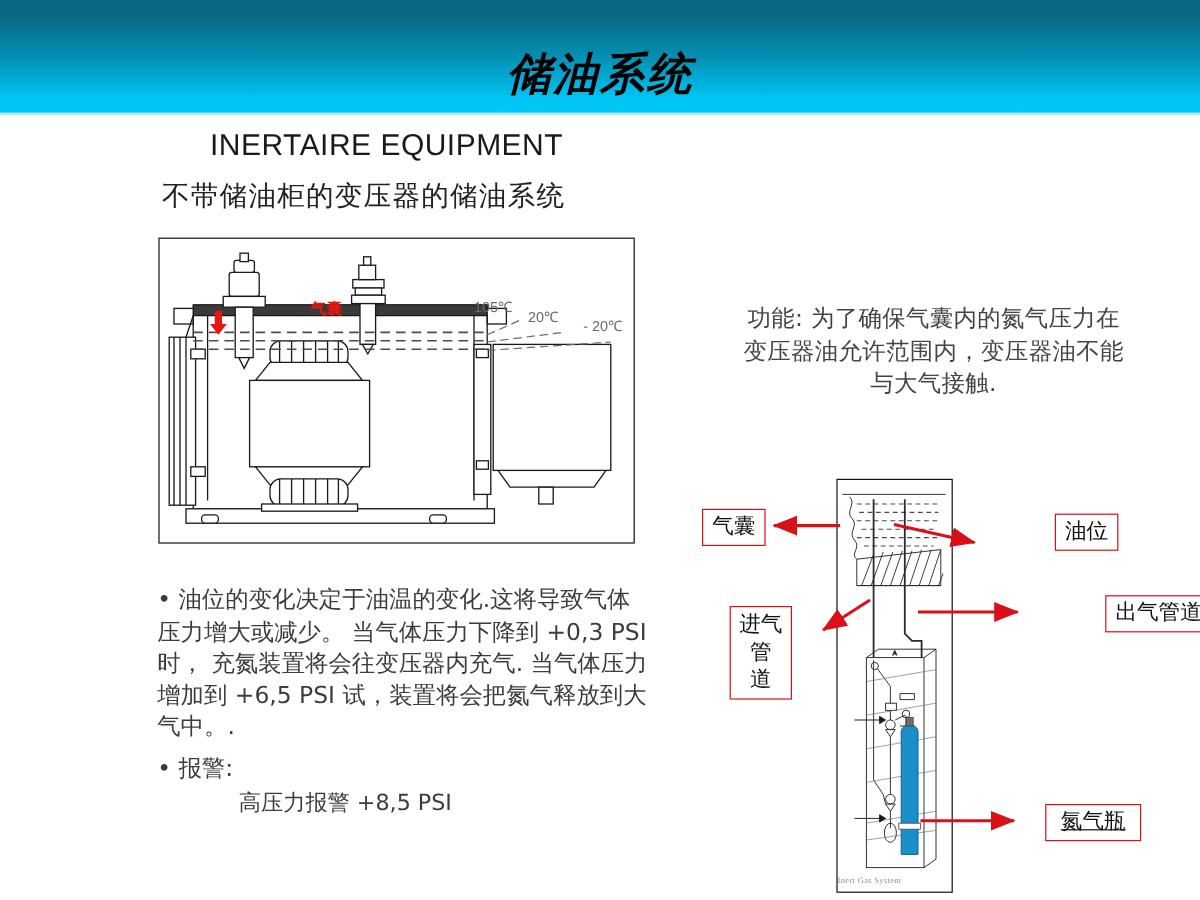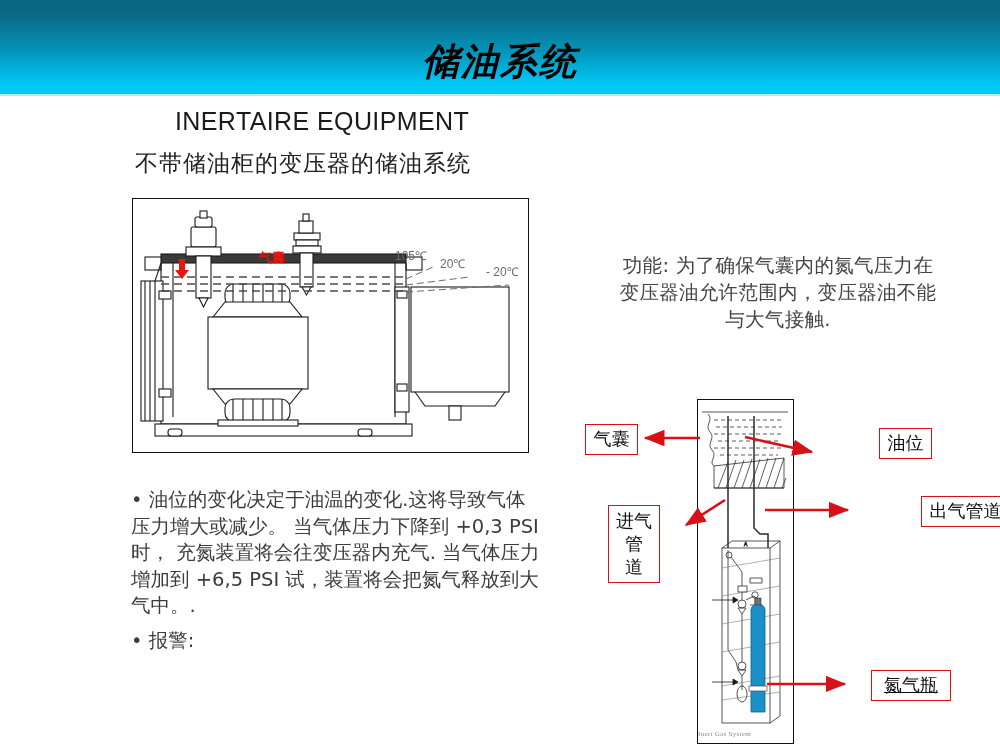--- a/index.html
+++ b/index.html
@@ -260,20 +260,21 @@
 
   <div class="red-label-cn" style="left:126px;top:50px;font-size:13px;">气囊</div>
 </div>
 
 <div id="function-text">功能: 为了确保气囊内的氮气压力在变压器油允许范围内，变压器油不能与大气接触.</div>
 
 <div id="oil-level-bullet">• 油位的变化决定于油温的变化.这将导致气体压力增大或减少。 当气体压力下降到 +0,3 PSI时， 充氮装置将会往变压器内充气. 当气体压力增加到 +6,5 PSI 试，装置将会把氮气释放到大气中。.</div>
 
 <div id="alarm-block">
   <div id="alarm-title">• 报警:</div>
+  <div class="alarm-item">高压力报警 +8,5 PSI</div>
 </div>
 
 <div id="inert-figure">
   <svg width="94" height="342" viewBox="0 0 94 342">
 
     <g stroke="#2b2b2b" fill="none" stroke-width="0.8">
       <rect x="4" y="4" width="86" height="334" fill="#ffffff" stroke="none"></rect>
 
       <path d="M4 12 L90 12"></path>
 

